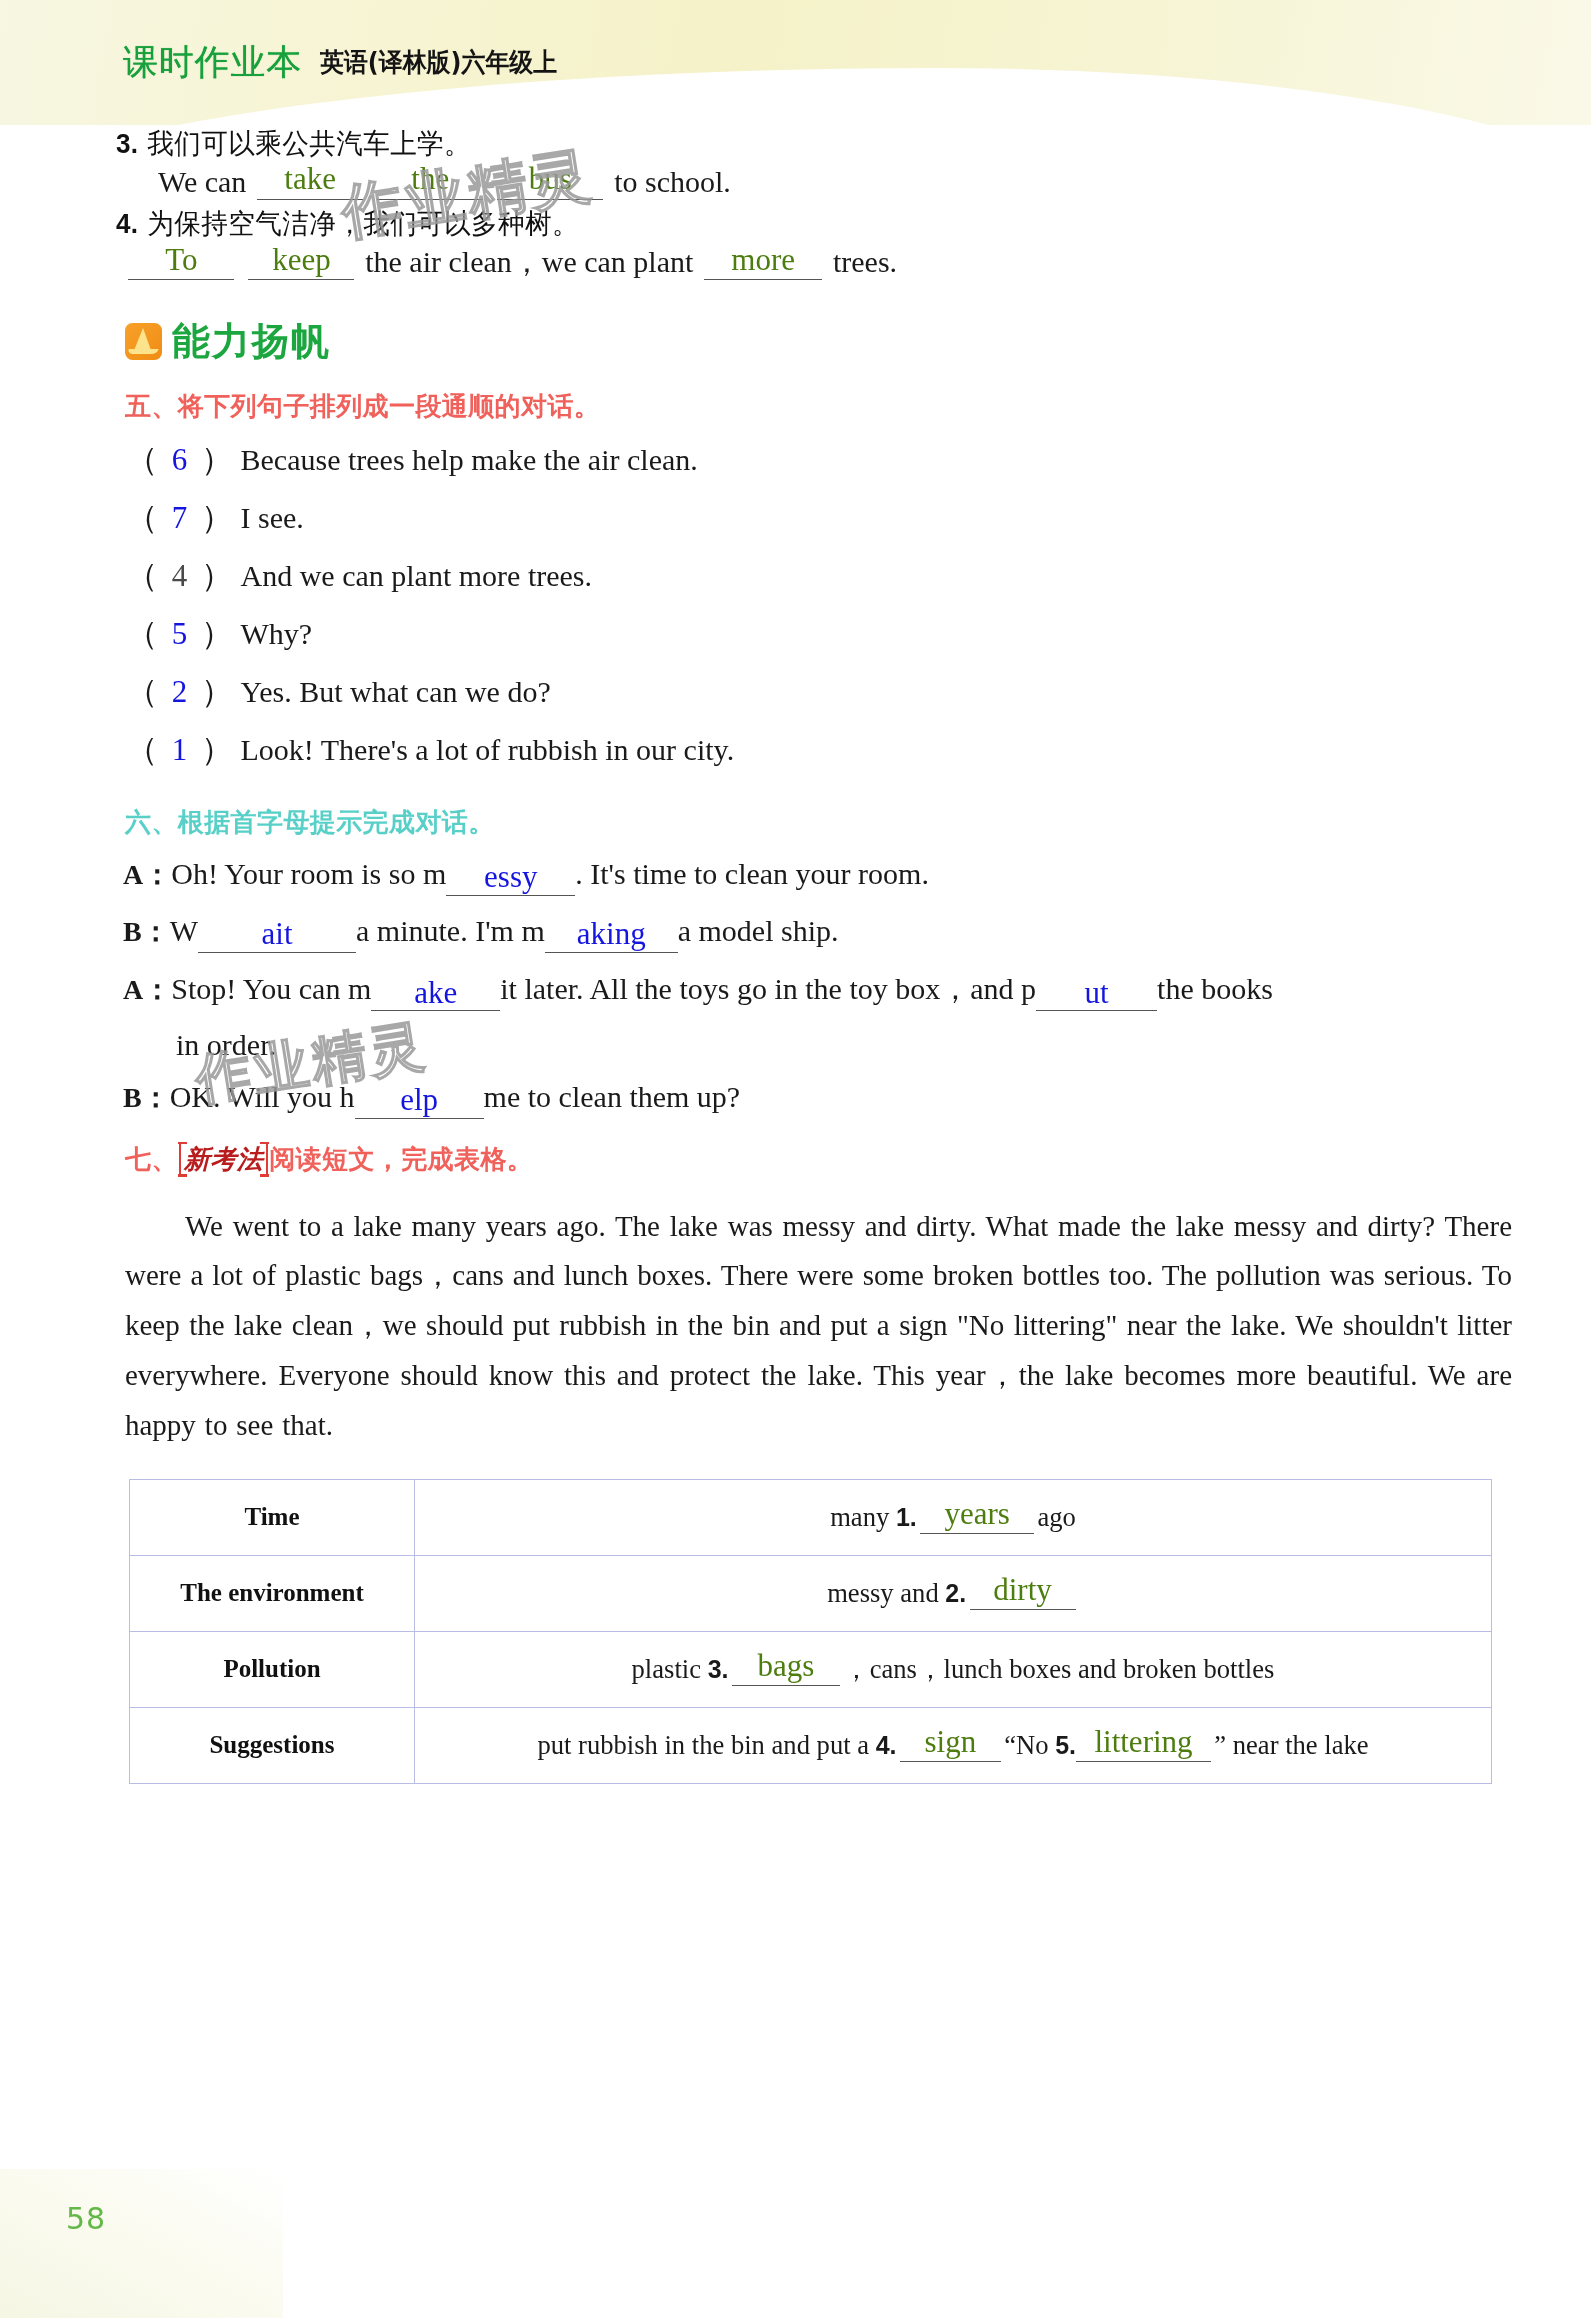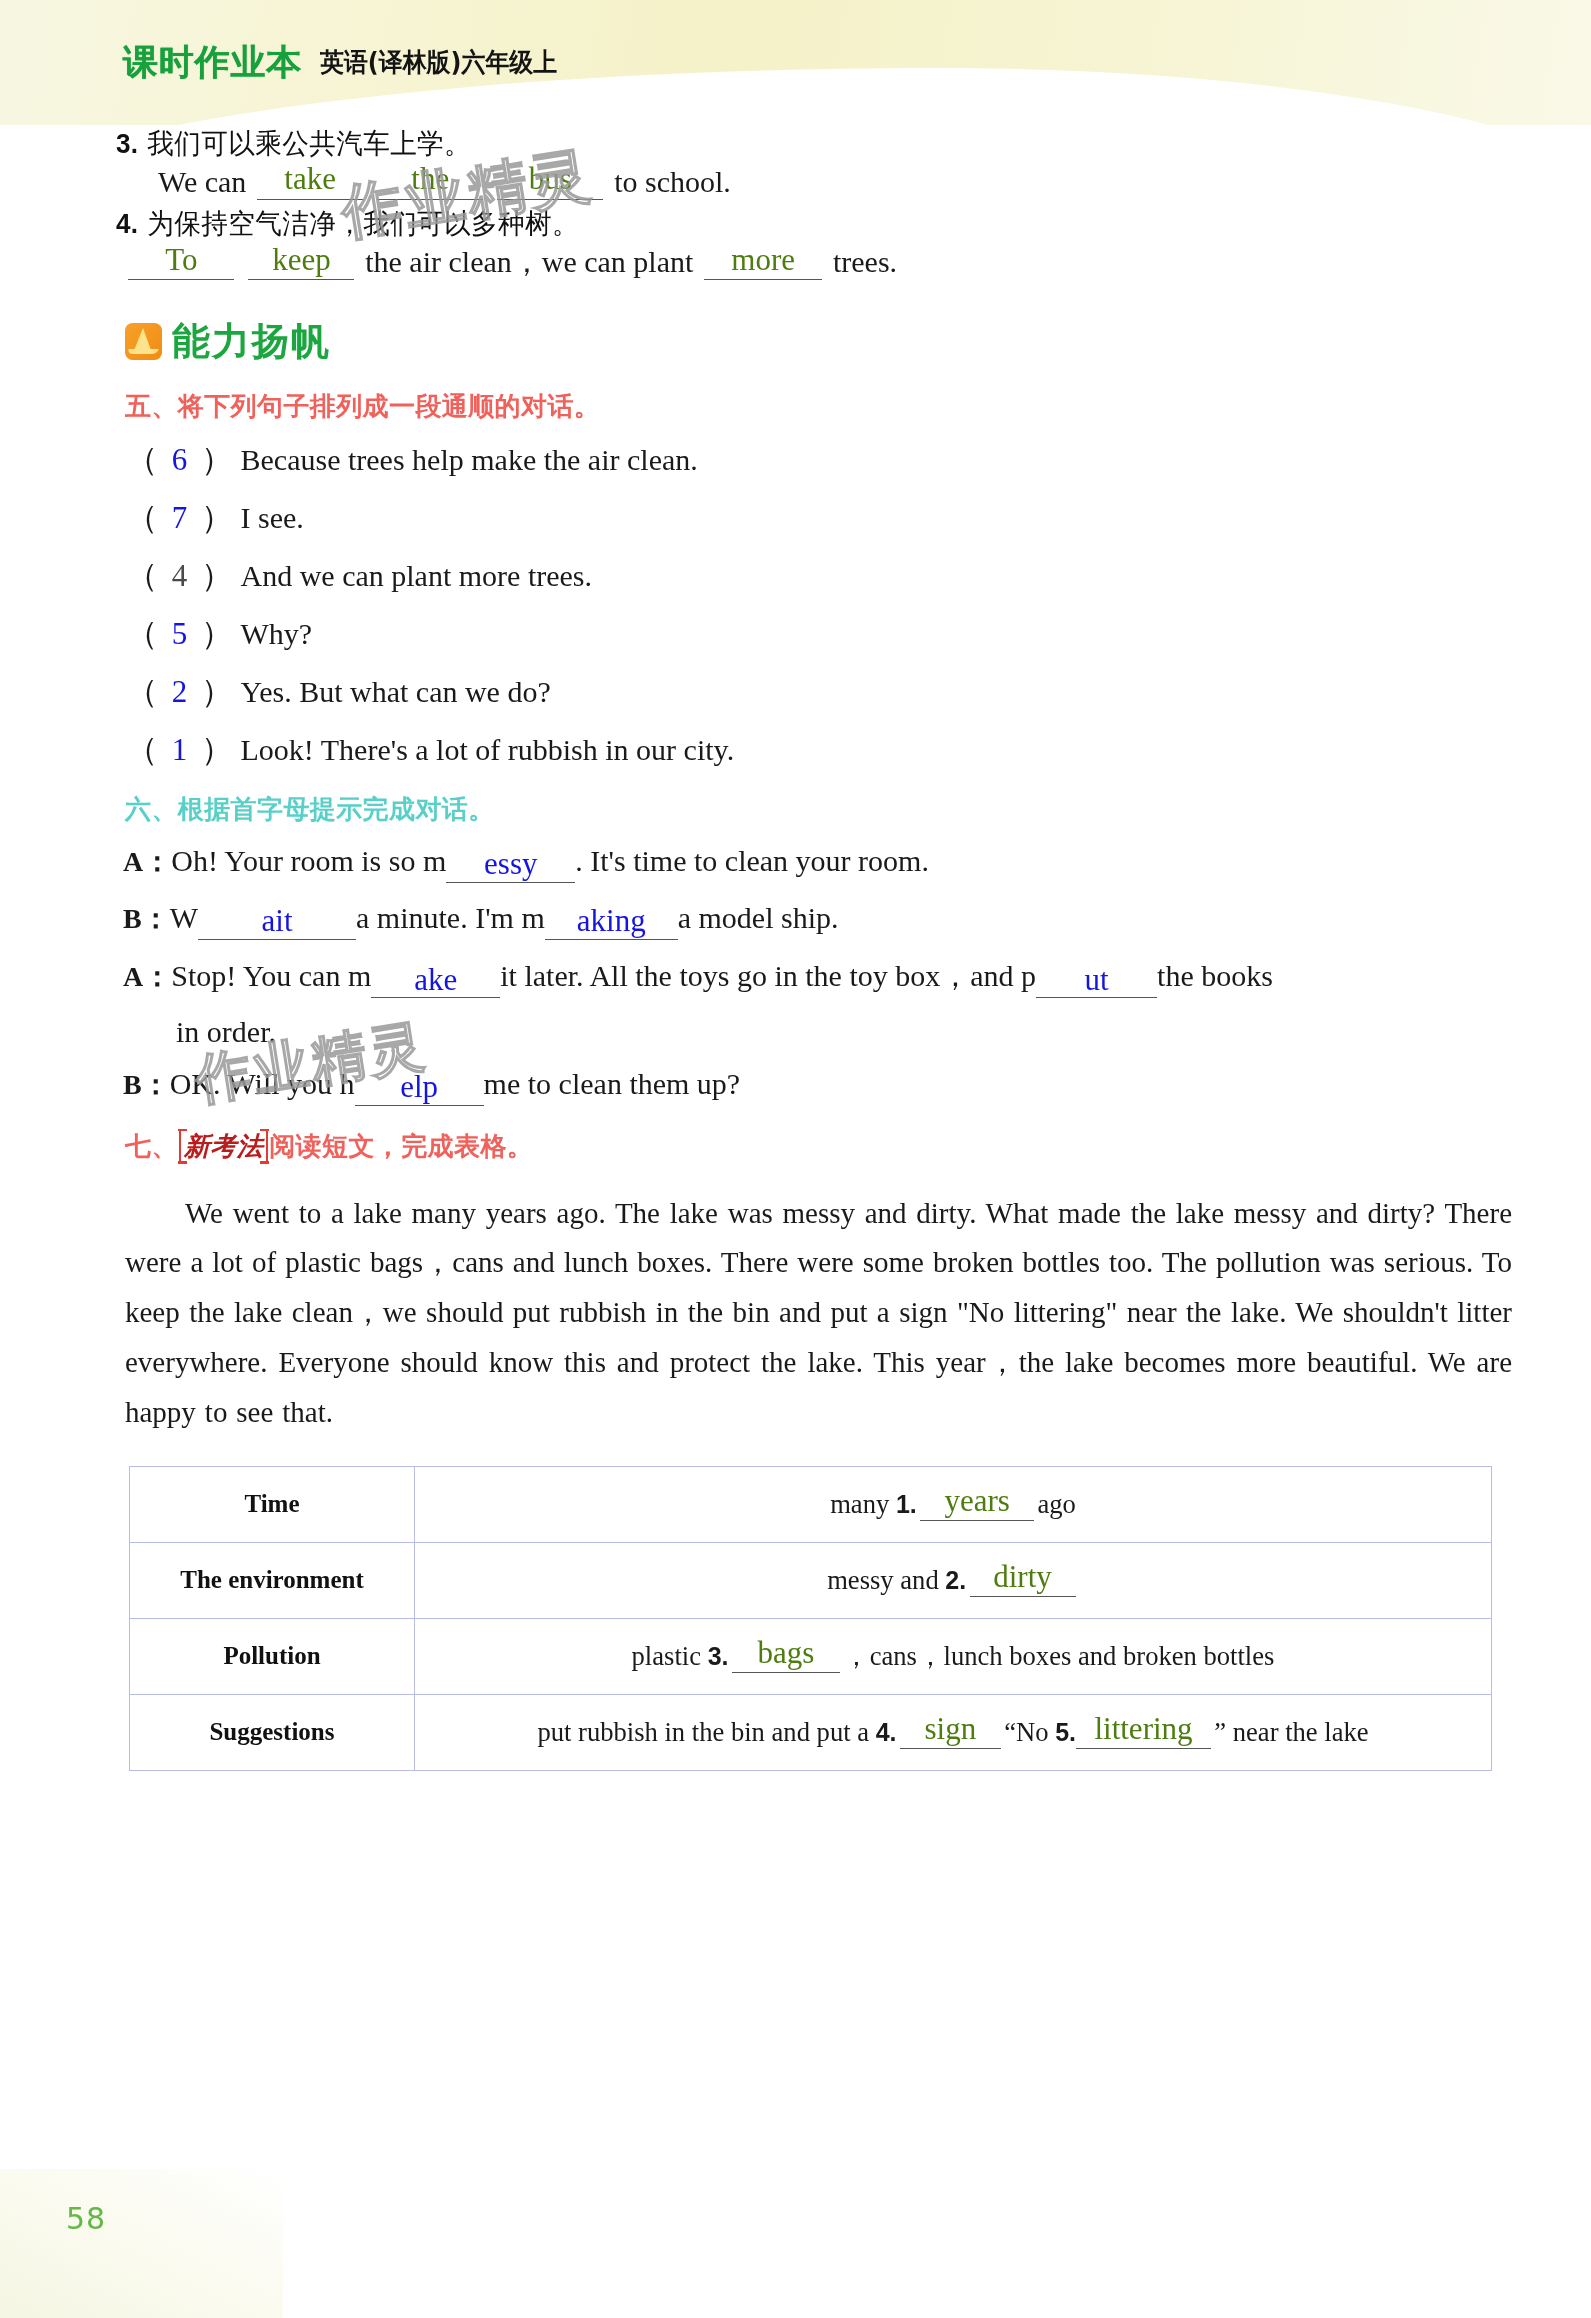--- a/index.html
+++ b/index.html
@@ -23,21 +23,21 @@
     border-radius:58% 42% 0 0 / 100% 100% 0 0;
   }
   #header-inner{
     position:absolute;left:0;top:0;width:1591px;height:125px;
     display:flex;align-items:center;
   }
   #brand-title{
     margin-left:123px;
     color:#18a03c;
     font-family:"DejaVu Sans", sans-serif;
-    font-weight:bold;
+    font-weight:normal;
     font-size:35px;
     letter-spacing:0.8px;
     text-shadow:0 0 0.8px #18a03c;
   }
   #book-subtitle{
     margin-left:18.3px;
     color:#141414;
     font-family:"DejaVu Sans", sans-serif;
     font-weight:bold;
     font-size:26px;
@@ -286,21 +286,21 @@
     <div class="ord-row">
       <span class="ord-paren">（</span><span class="ord-num">2</span><span class="ord-paren">）</span>
       <span>Yes. But what can we do?</span>
     </div>
     <div class="ord-row">
       <span class="ord-paren">（</span><span class="ord-num">1</span><span class="ord-paren">）</span>
       <span>Look! There's a lot of rubbish in our city.</span>
     </div>
   </div>
 
-  <div class="ex-head teal" style="margin-top:20px">六、根据首字母提示完成对话。</div>
+  <div class="ex-head teal" style="margin-top:33px">六、根据首字母提示完成对话。</div>
 
   <div>
 
     <div class="dlg">
       <span class="spk">A：</span><span>Oh! Your room is so  m</span><span class="ib" style="width:129px"><span>essy</span></span><span>.  It's time to clean your room.</span>
     </div>
 
     <div class="dlg">
       <span class="spk">B：</span><span>W</span><span class="ib" style="width:158px"><span>ait</span></span><span>a minute.  I'm  m</span><span class="ib" style="width:133px"><span>aking</span></span><span>a model ship.</span>
     </div>

